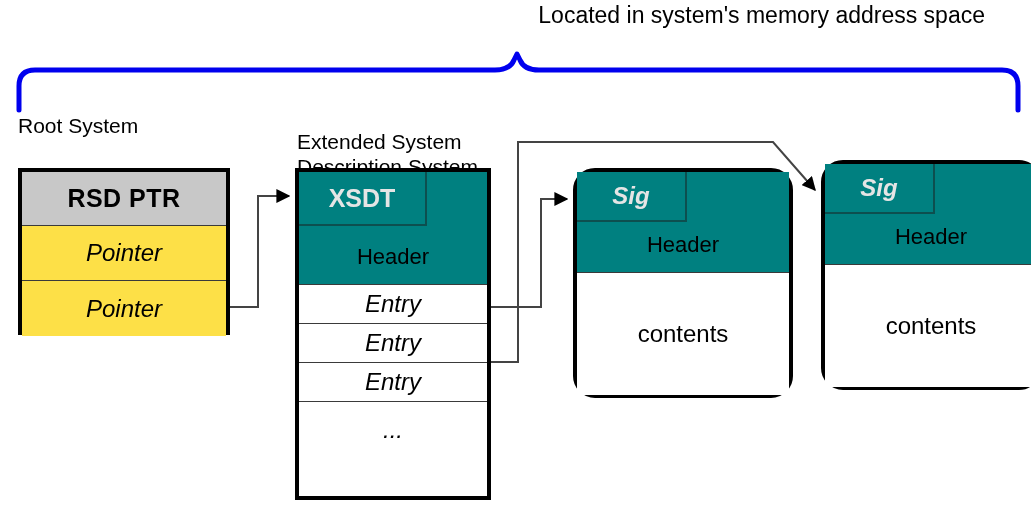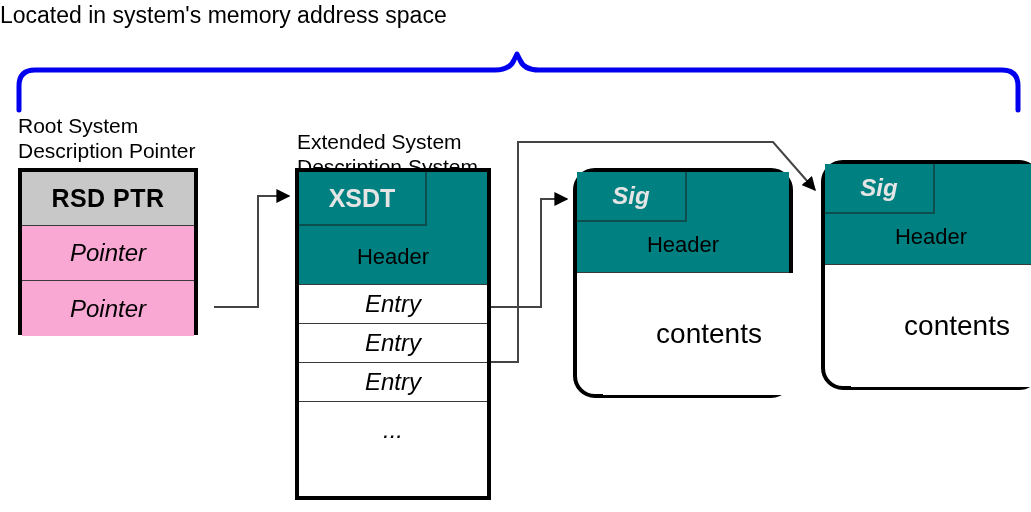--- a/index.html
+++ b/index.html
@@ -14,21 +14,21 @@
     background: #ffffff;
     font-family: "Liberation Sans", sans-serif;
     overflow: hidden;
   }
   .abs { position: absolute; }
 
   
   #title {
     left: 0; top: 2px;
     width: 985px;
-    text-align: left;
+    text-align: right;
     font-size: 23px;
     color: #000000;
     white-space: nowrap;
   }
 
   
   #brace-svg { left: 0; top: 48px; width: 1031px; height: 72px; }
 
   
   #wires-svg { left: 0; top: 0; width: 1031px; height: 512px; }
@@ -54,30 +54,30 @@
     width: 100%;
     display: flex;
     align-items: center;
     justify-content: center;
     color: #000000;
     border-bottom: 1px solid #3a3a3a;
   }
   .row:last-child { border-bottom: none; }
 
   
-  #rsdp-box { left: 18px; top: 168px; width: 180px; height: 167px; }
+  #rsdp-box { left: 18px; top: 168px; width: 212px; height: 167px; }
   #rsdp-box .hdr {
     background: #c8c8c8;
     font-size: 25px;
     font-weight: bold;
     letter-spacing: .5px;
     height: 54px;
   }
   #rsdp-box .ptr {
-    background: #f9a8d4;
+    background: #fde047;
     font-size: 24px;
     font-style: italic;
     height: 55px;
   }
 
   
   #xsdt-box { left: 295px; top: 168px; width: 196px; height: 332px; }
   .teal-header {
     position: relative;
     background: #008080;
@@ -123,23 +123,22 @@
   .sigbox { width: 220px; height: 230px; border-radius: 22px; }
   #sig-box-1 { left: 573px; top: 168px; }
   #sig-box-2 { left: 821px; top: 160px; }
   .sigbox .sublabel {
     width: 110px; height: 50px;
     font-size: 24px; font-weight: bold; font-style: italic;
   }
   .sigbox .teal-header { height: 100px; }
   .sigbox .contents {
     background: #ffffff;
-    font-size: 28px;
+    font-size: 24px;
     height: 122px;
-    margin-left: 26px;
   }
 </style>
 </head>
 <body>
 
 <div id="stage">
 
   <div class="abs" id="title">Located in system's memory address space</div>
 
   <svg class="abs" id="brace-svg" viewBox="0 0 1031 72">
@@ -156,21 +155,20 @@
 
     <path d="M 214 307 L 258 307 L 258 196 L 289 196" fill="none" stroke="#444444" stroke-width="2" marker-end="url(#arrowhead)"></path>
 
     <path d="M 491 307 L 541 307 L 541 199 L 567 199" fill="none" stroke="#444444" stroke-width="2" marker-end="url(#arrowhead)"></path>
 
     <path d="M 491 362 L 518 362 L 518 142 L 773 142 L 815 190" fill="none" stroke="#444444" stroke-width="2" marker-end="url(#arrowhead)"></path>
   </svg>
 
   <div class="abs caption" id="caption-rsdp">
     <div>Root System</div>
-    <div>Description Pointer</div>
   </div>
 
   <div class="abs tbox" id="rsdp-box">
     <div class="row hdr">RSD PTR</div>
     <div class="row ptr">Pointer</div>
     <div class="row ptr">Pointer</div>
   </div>
 
   <div class="abs caption" id="caption-xsdt">
     <div>Extended System</div>

